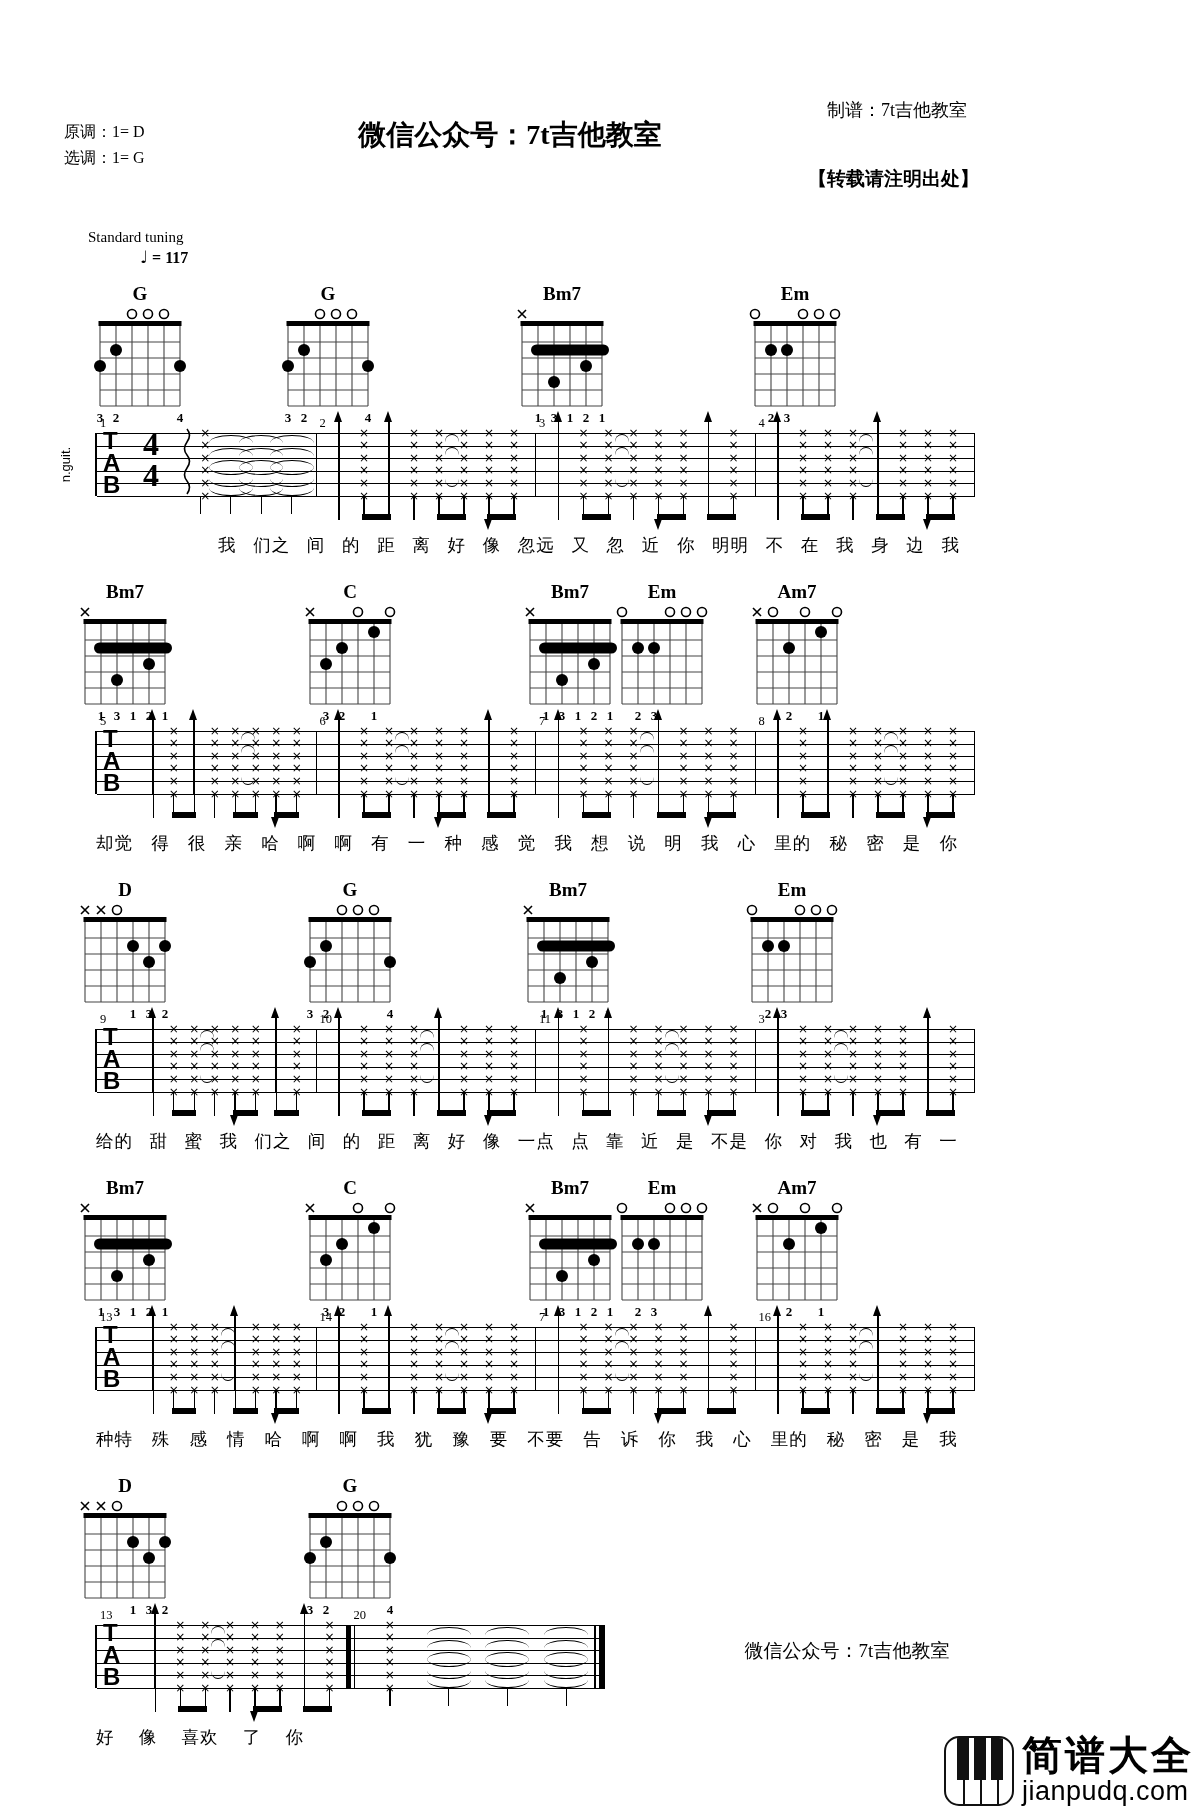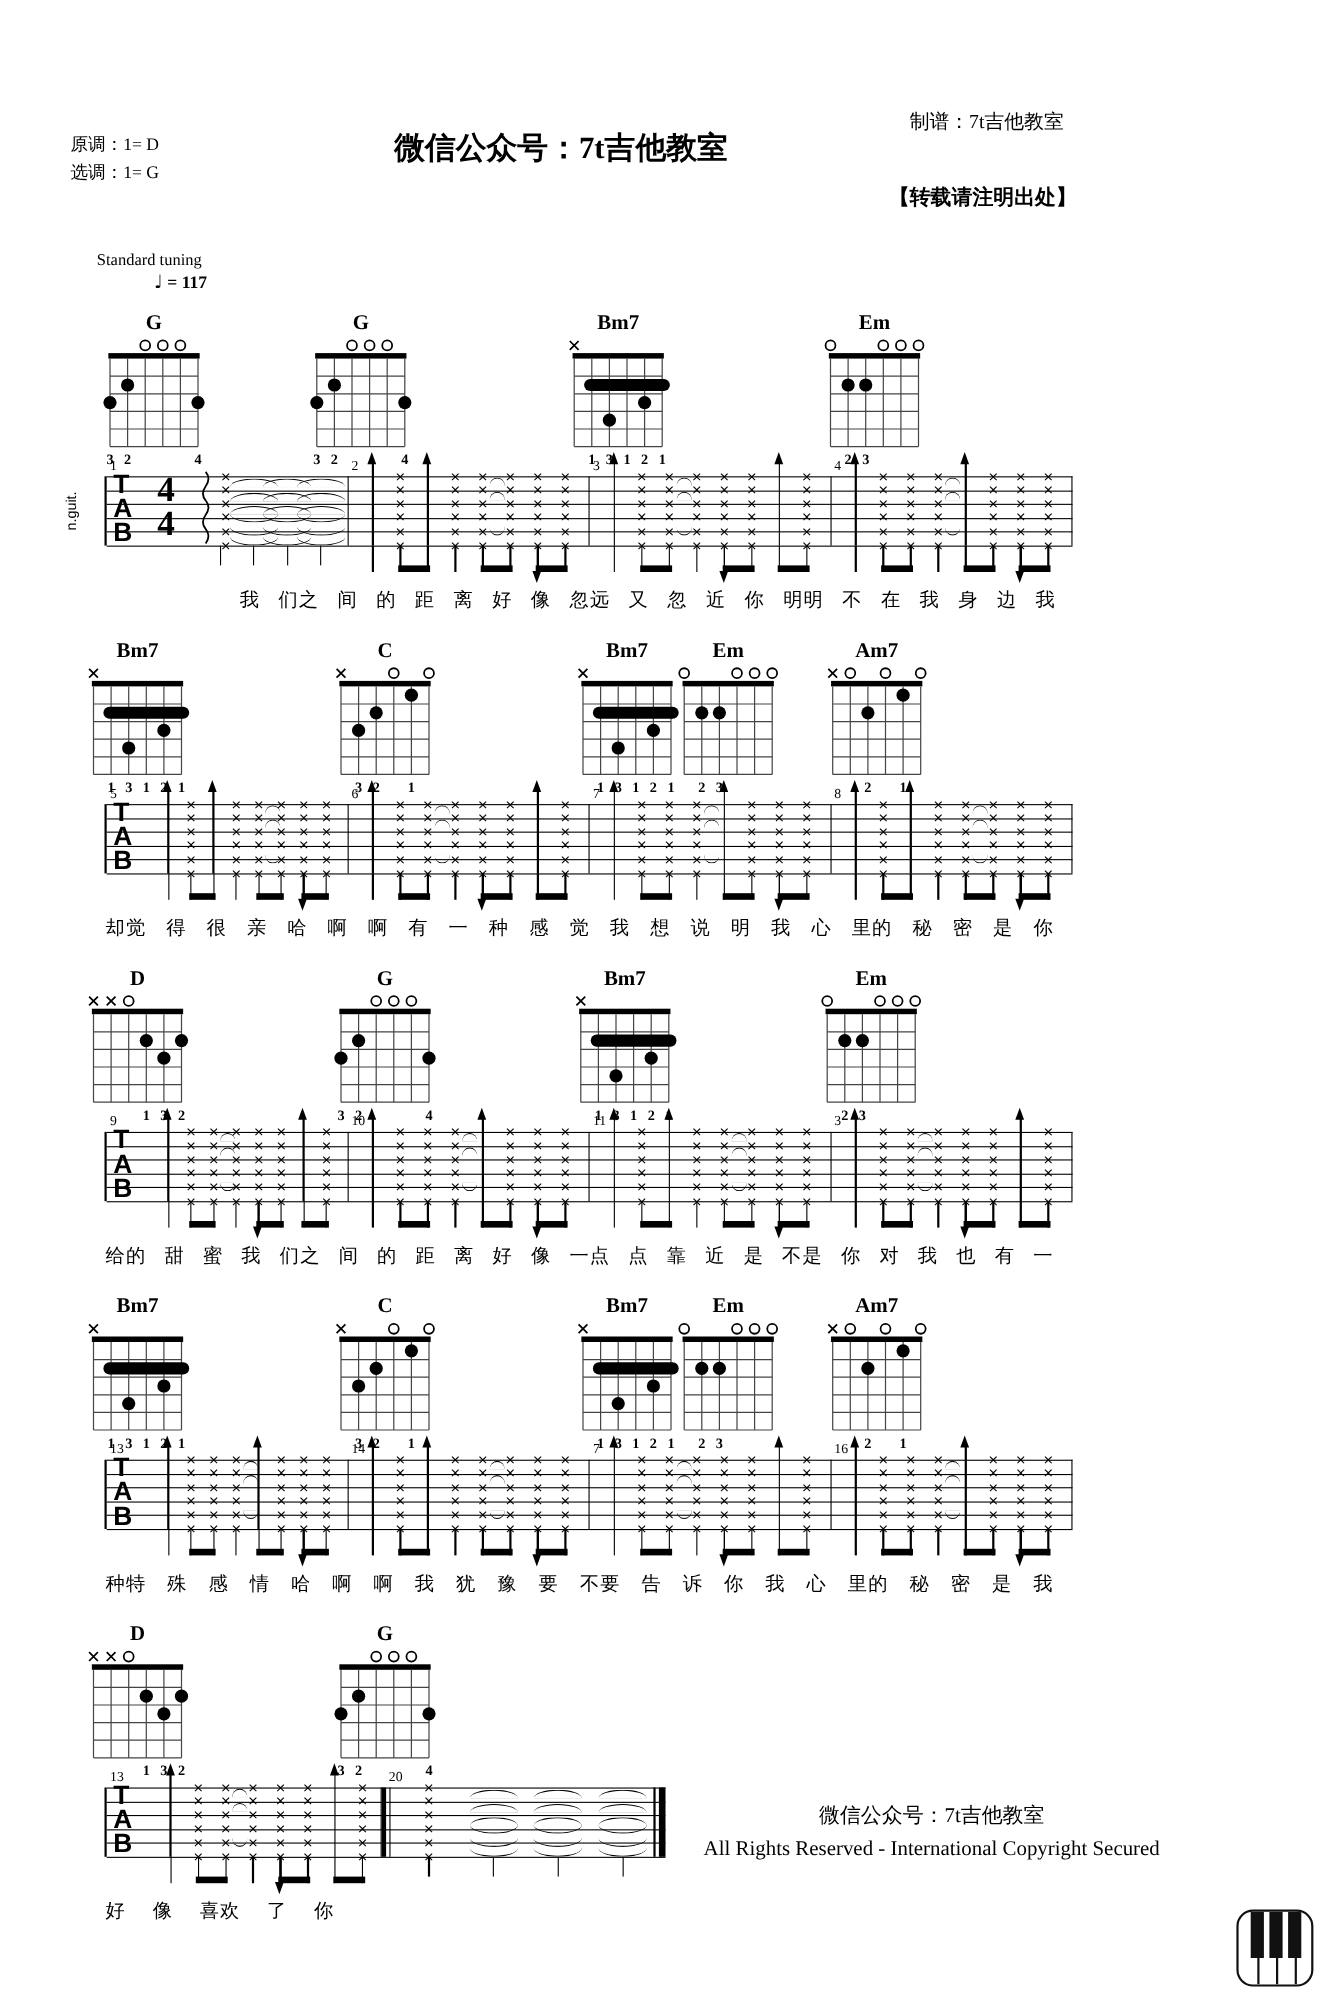--- a/index.html
+++ b/index.html
@@ -1995,27 +1995,30 @@
           <span class="syl">像</span>
           <span class="syl">喜欢</span>
           <span class="syl">了</span>
           <span class="syl">你</span>
         </div>
       </div>
     </div>
 
   <div class="ftr-copy">
     <div>微信公众号：7t吉他教室</div>
-    <div>All Rights Reserved - International Copyright Secured</div>
   </div>
 
   <div class="logo">
     <div class="logo-icon">
       <div class="wk" style="left:17px"></div>
       <div class="wk" style="left:34px"></div>
       <div class="wk" style="left:51px"></div>
       <div class="bk" style="left:11px"></div>
       <div class="bk" style="left:28px"></div>
       <div class="bk" style="left:45px"></div>
     </div>
+    <div class="logo-txt">
+      <div class="logo-zh">简谱大全</div>
+      <div class="logo-en">jianpudq.com</div>
+    </div>
   </div>
 
 </div>
 
 </body></html>

